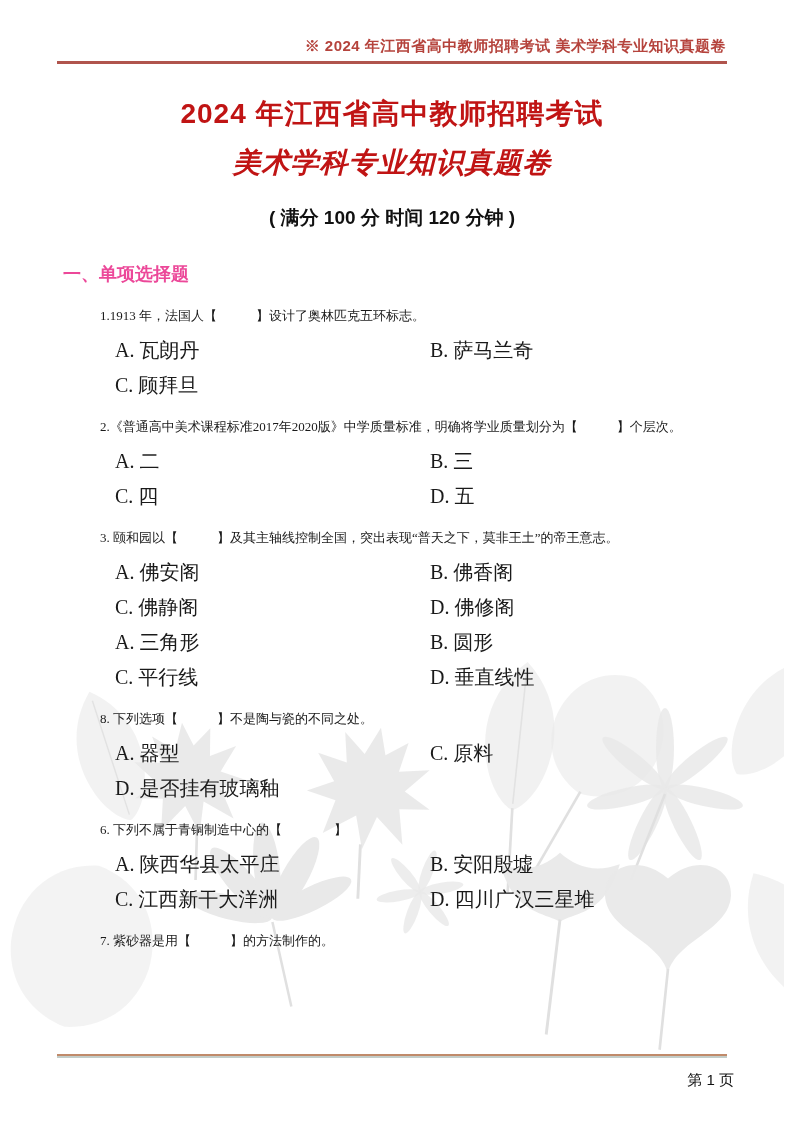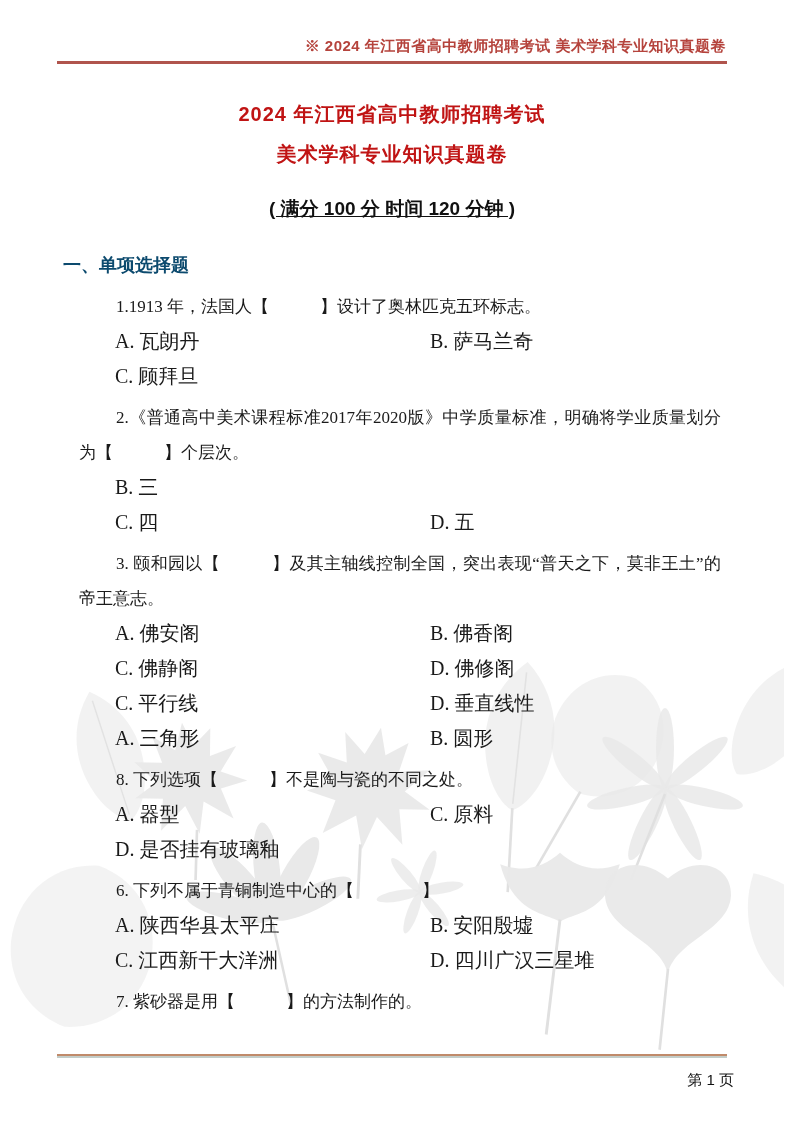--- a/index.html
+++ b/index.html
@@ -19,38 +19,37 @@
     font-weight:bold; font-size:15px; letter-spacing:0.5px;
   }
   .header-rule {
     position:absolute; top:61px; left:57px; right:57px; height:3px;
   }
   
   .content { position:absolute; top:94px; left:63px; right:63px; z-index:1; }
   .title-line {
     text-align:center;
     font-family:"Liberation Sans", sans-serif;
-    font-weight:bold; font-size:20px; line-height:40px; letter-spacing:1px;
-  }
-  .title-line2 { margin-top:0; }
+    font-weight:bold; font-size:28px; line-height:40px; letter-spacing:1px;
+  }
+  .title-line2 { margin-top:9px;font-style:italic; }
   .subtitle {
     text-align:center; margin-top:22px;
     font-family:"Liberation Sans", sans-serif;
-    font-weight:bold; font-size:19px; line-height:26px; color:#111;text-decoration:underline;
+    font-weight:bold; font-size:19px; line-height:26px; color:#111;
   }
   .section-heading {
     margin-top:26px;
     font-family:"Liberation Sans", sans-serif;
-    font-weight:bold; font-size:18px; line-height:35px; color:#0c4a6e;
+    font-weight:bold; font-size:18px; line-height:35px; color:#ec4899;
   }
   .stem {
-    font-size:17px; line-height:35px;
+    font-size:13px; line-height:35px;
     text-indent:37px; margin-top:6px;
     text-align:justify;
-    margin-left:16px;
   }
   .opt-row {
     display:flex; padding-left:52px;
     font-size:20px; line-height:35px;
   }
   .opt-a { width:315px; flex:0 0 315px; }
   .opt-b { flex:1; }
   
   .footer-rule-top    { position:absolute; left:57px; right:57px; top:1054px; height:2px; }
   .footer-rule-bottom { position:absolute; left:57px; right:57px; top:1056px; height:2px; }
@@ -210,20 +209,21 @@
         <span class="opt-b">B. 萨马兰奇</span>
       </div>
       <div class="opt-row">
         <span class="opt-a">C. 顾拜旦</span>
       </div>
     </div>
 
     <div>
       <div class="stem">2.《普通高中美术课程标准2017年2020版》中学质量标准，明确将学业质量划分为【　　　】个层次。</div>
       <div class="opt-row">
+        <span class="opt-a">A. 二</span>
         <span class="opt-b">B. 三</span>
       </div>
       <div class="opt-row">
         <span class="opt-a">C. 四</span>
         <span class="opt-b">D. 五</span>
       </div>
     </div>
 
     <div>
       <div class="stem">3. 颐和园以【　　　】及其主轴线控制全国，突出表现“普天之下，莫非王土”的帝王意志。</div>
@@ -232,26 +232,26 @@
         <span class="opt-b">B. 佛香阁</span>
       </div>
       <div class="opt-row">
         <span class="opt-a">C. 佛静阁</span>
         <span class="opt-b">D. 佛修阁</span>
       </div>
     </div>
 
     <div>
       <div class="opt-row">
+        <span class="opt-a">A. 三角形</span>
+        <span class="opt-b">B. 圆形</span>
+      </div>
+      <div class="opt-row">
         <span class="opt-a">C. 平行线</span>
         <span class="opt-b">D. 垂直线性</span>
-      </div>
-      <div class="opt-row">
-        <span class="opt-a">A. 三角形</span>
-        <span class="opt-b">B. 圆形</span>
       </div>
     </div>
 
     <div>
       <div class="stem">8. 下列选项【　　　】不是陶与瓷的不同之处。</div>
       <div class="opt-row">
         <span class="opt-a">A. 器型</span>
         <span class="opt-b">C. 原料</span>
       </div>
       <div class="opt-row">

